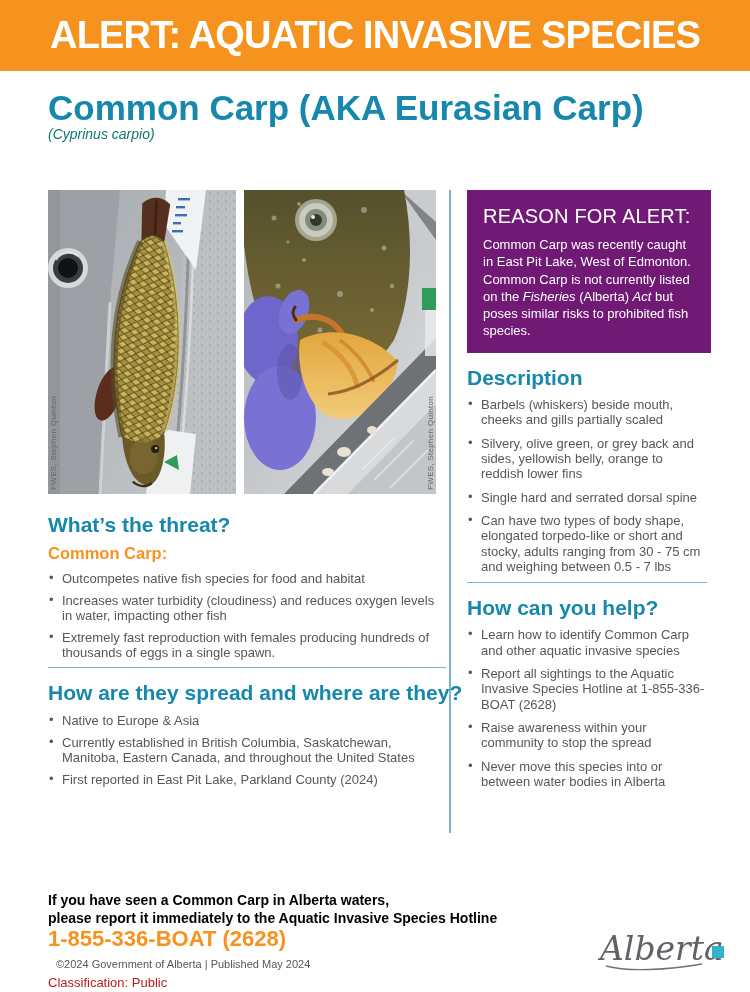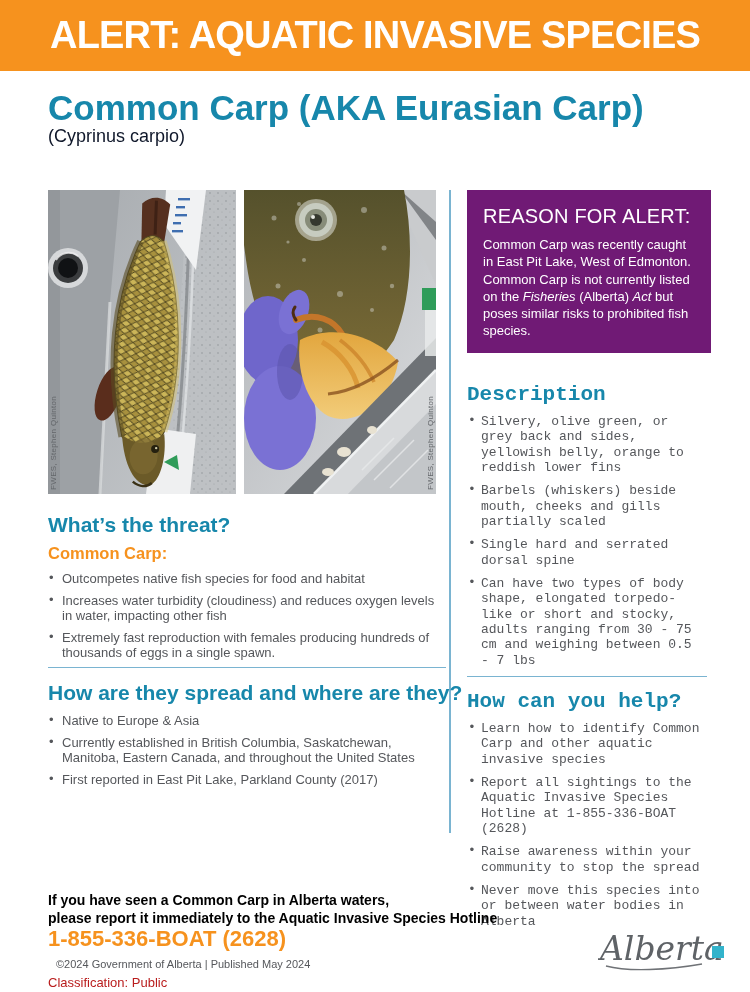--- a/index.html
+++ b/index.html
@@ -8,43 +8,43 @@
     font-family:"Liberation Sans", sans-serif; overflow:hidden;
   }
   
   .banner { position:absolute; left:0; top:0; width:750px; height:71px;
     background:#F6921E; display:flex; align-items:center; }
   .banner-text { margin-left:50px; color:#ffffff; font-weight:bold;
     font-size:38px; letter-spacing:-0.8px; white-space:nowrap; }
   
   .page-title { position:absolute; left:48px; top:88px; color:#1787AB;
     font-size:35px; font-weight:bold; white-space:nowrap; }
-  .sci-name { position:absolute; left:48px; top:126px; color:#0f172a;
-    font-size:18px; }
+  .sci-name { position:absolute; left:48px; top:126px; color:#0f766e;
+    font-size:14px; font-style:italic; }
   
   .photo { position:absolute; top:190px; overflow:hidden; }
   .photo-left  { left:48px;  width:188px; height:304px; }
   .photo-right { left:244px; width:192px; height:304px; }
   .photo svg { display:block; width:100%; height:100%; }
   .credit { position:absolute; bottom:4px; font-size:8px; color:#63666A;
     writing-mode:vertical-rl; transform:rotate(180deg); letter-spacing:.3px; }
   .photo-left .credit  { left:1px; }
   .photo-right .credit { right:1px; }
   
   .vline { position:absolute; left:449px; top:190px; width:2px; height:643px;
     background:#7AB4D1; }
   .divider { border:none; border-top:1px solid #7AB4D1; margin:6px 0 13px; }
   
   .reason-box { position:absolute; left:467px; top:190px; width:244px; height:163px;
     background:#701a75; box-sizing:border-box; padding:15px 16px 0 16px; }
   .reason-heading { color:#ffffff; font-size:20px; font-weight:normal;
     letter-spacing:.2px; margin:0 0 8px 0; }
   .reason-body { color:#ffffff; font-size:13px; line-height:1.33; }
   
-  .right-col { position:absolute; left:467px; top:383px; width:240px;font-family:Liberation Mono, monospace; }
+  .right-col { position:absolute; left:467px; top:366px; width:240px; }
   .left-col  { position:absolute; left:48px;  top:513px; width:398px; }
   .section-heading { color:#1787AB; font-size:21px; font-weight:bold;
     margin:0 0 8px 0; line-height:1.1; }
   .nowrap { white-space:nowrap; }
   .sub-heading { color:#F6921E; font-size:16.5px; font-weight:bold;
     margin:0 0 8px 0; }
   ul.bullets { list-style:none; margin:0; padding:0; color:#55575B; }
   .bullets li { position:relative; padding-left:14px; margin-bottom:7px;
     font-size:13px; line-height:1.16; }
   .bullets li::before { content:"\2022"; position:absolute; left:1px; top:-1px; }
@@ -205,22 +205,22 @@
 
   <div class="reason-box">
     <div class="reason-heading">REASON FOR ALERT:</div>
     <div class="reason-body"><span>Common Carp was recently caught in East Pit Lake, West of Edmonton. Common Carp is not currently listed on the </span><span style="font-style: italic;">Fisheries</span><span> (Alberta) </span><span style="font-style: italic;">Act</span><span> but poses similar risks to prohibited fish species.</span></div>
   </div>
 
   <div class="right-col">
     <div>
       <h2 class="section-heading">Description</h2>
       <ul class="bullets">
+        <li>Barbels (whiskers) beside mouth, cheeks and gills partially scaled</li>
         <li>Silvery, olive green, or grey back and sides, yellowish belly, orange to reddish lower fins</li>
-        <li>Barbels (whiskers) beside mouth, cheeks and gills partially scaled</li>
         <li>Single hard and serrated dorsal spine</li>
         <li>Can have two types of body shape, elongated torpedo-like or short and stocky, adults ranging from 30 - 75 cm and weighing between 0.5 - 7 lbs</li>
       </ul>
     </div>
     <hr class="divider">
     <div>
       <h2 class="section-heading">How can you help?</h2>
       <ul class="bullets">
         <li>Learn how to identify Common Carp and other aquatic invasive species</li>
         <li>Report all sightings to the Aquatic Invasive Species Hotline at 1-855-336-BOAT (2628)</li>
@@ -239,21 +239,21 @@
         <li>Increases water turbidity (cloudiness) and reduces oxygen levels in water, impacting other fish</li>
         <li>Extremely fast reproduction with females producing hundreds of thousands of eggs in a single spawn.</li>
       </ul>
     </div>
     <hr class="divider">
     <div>
       <h2 class="section-heading nowrap">How are they spread and where are they?</h2>
       <ul class="bullets">
         <li>Native to Europe &amp; Asia</li>
         <li>Currently established in British Columbia, Saskatchewan, Manitoba, Eastern Canada, and throughout the United States</li>
-        <li>First reported in East Pit Lake, Parkland County (2017)</li>
+        <li>First reported in East Pit Lake, Parkland County (2024)</li>
       </ul>
     </div>
   </div>
 
   <div class="footer-report">
     <div>If you have seen a Common Carp in Alberta waters,</div>
     <div>please report it immediately to the Aquatic Invasive Species Hotline</div>
   </div>
   <div class="hotline">1-855-336-BOAT (2628)</div>
   <div class="copyright">©2024 Government of Alberta | Published May 2024</div>

